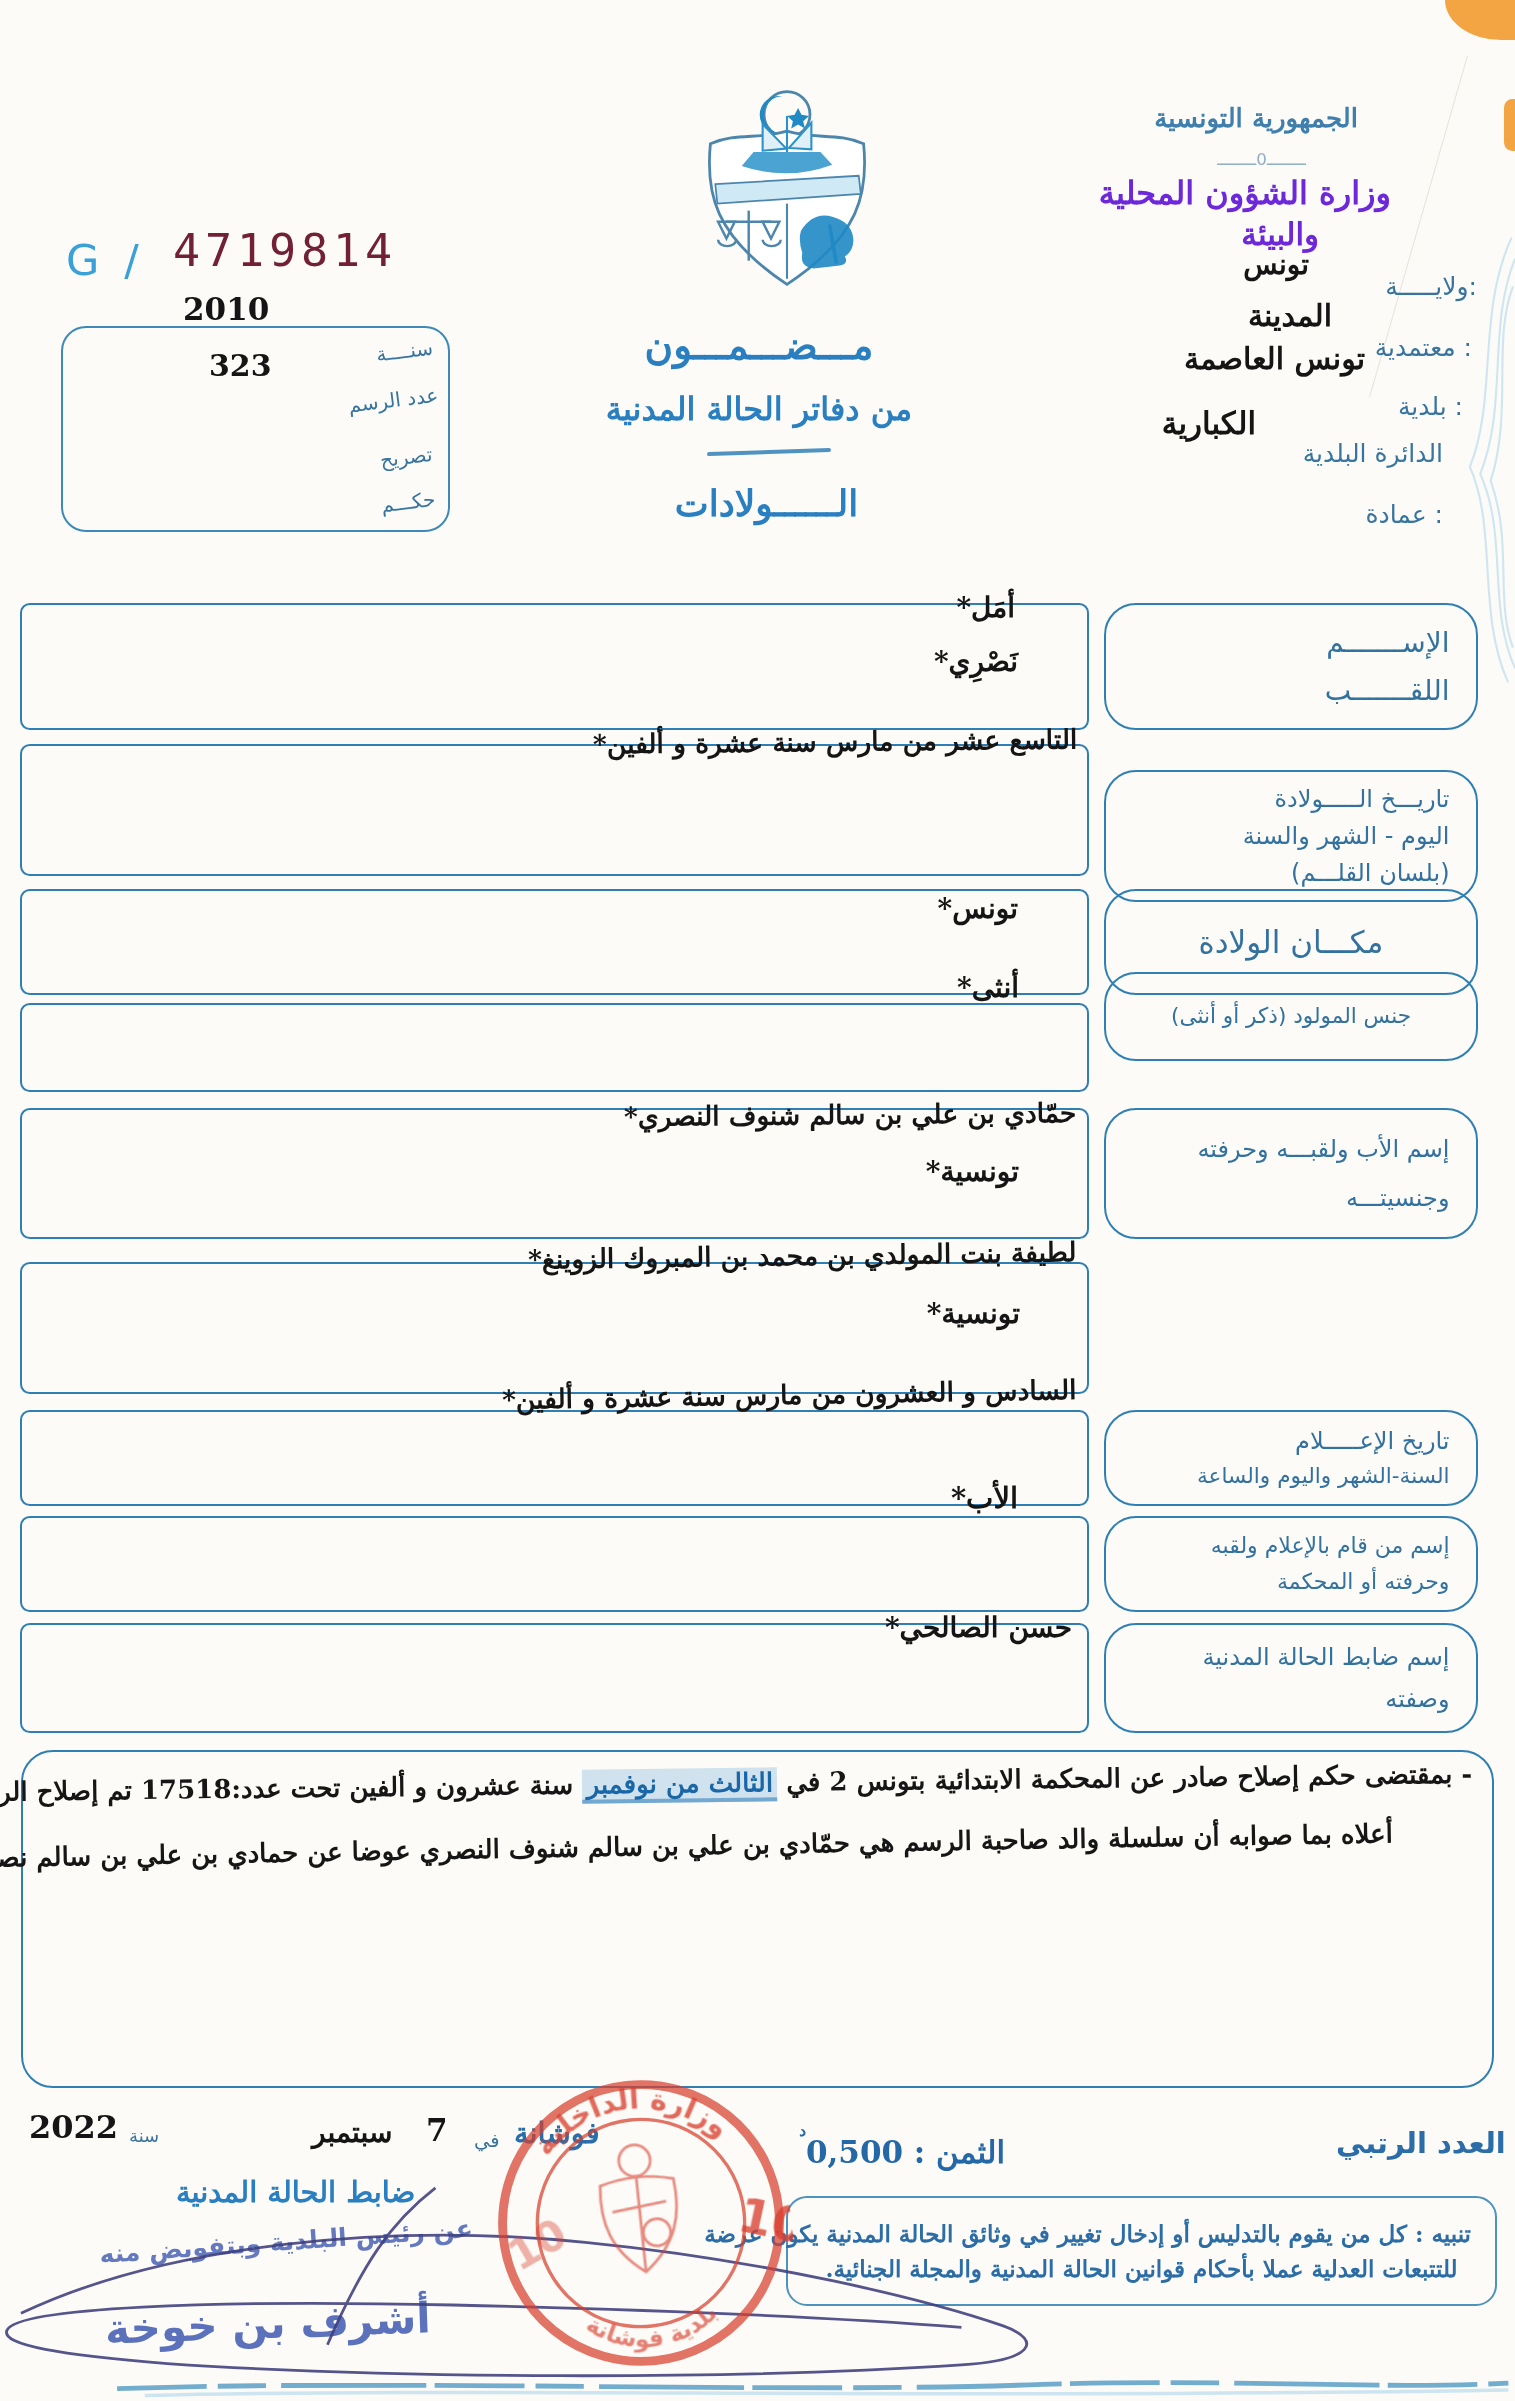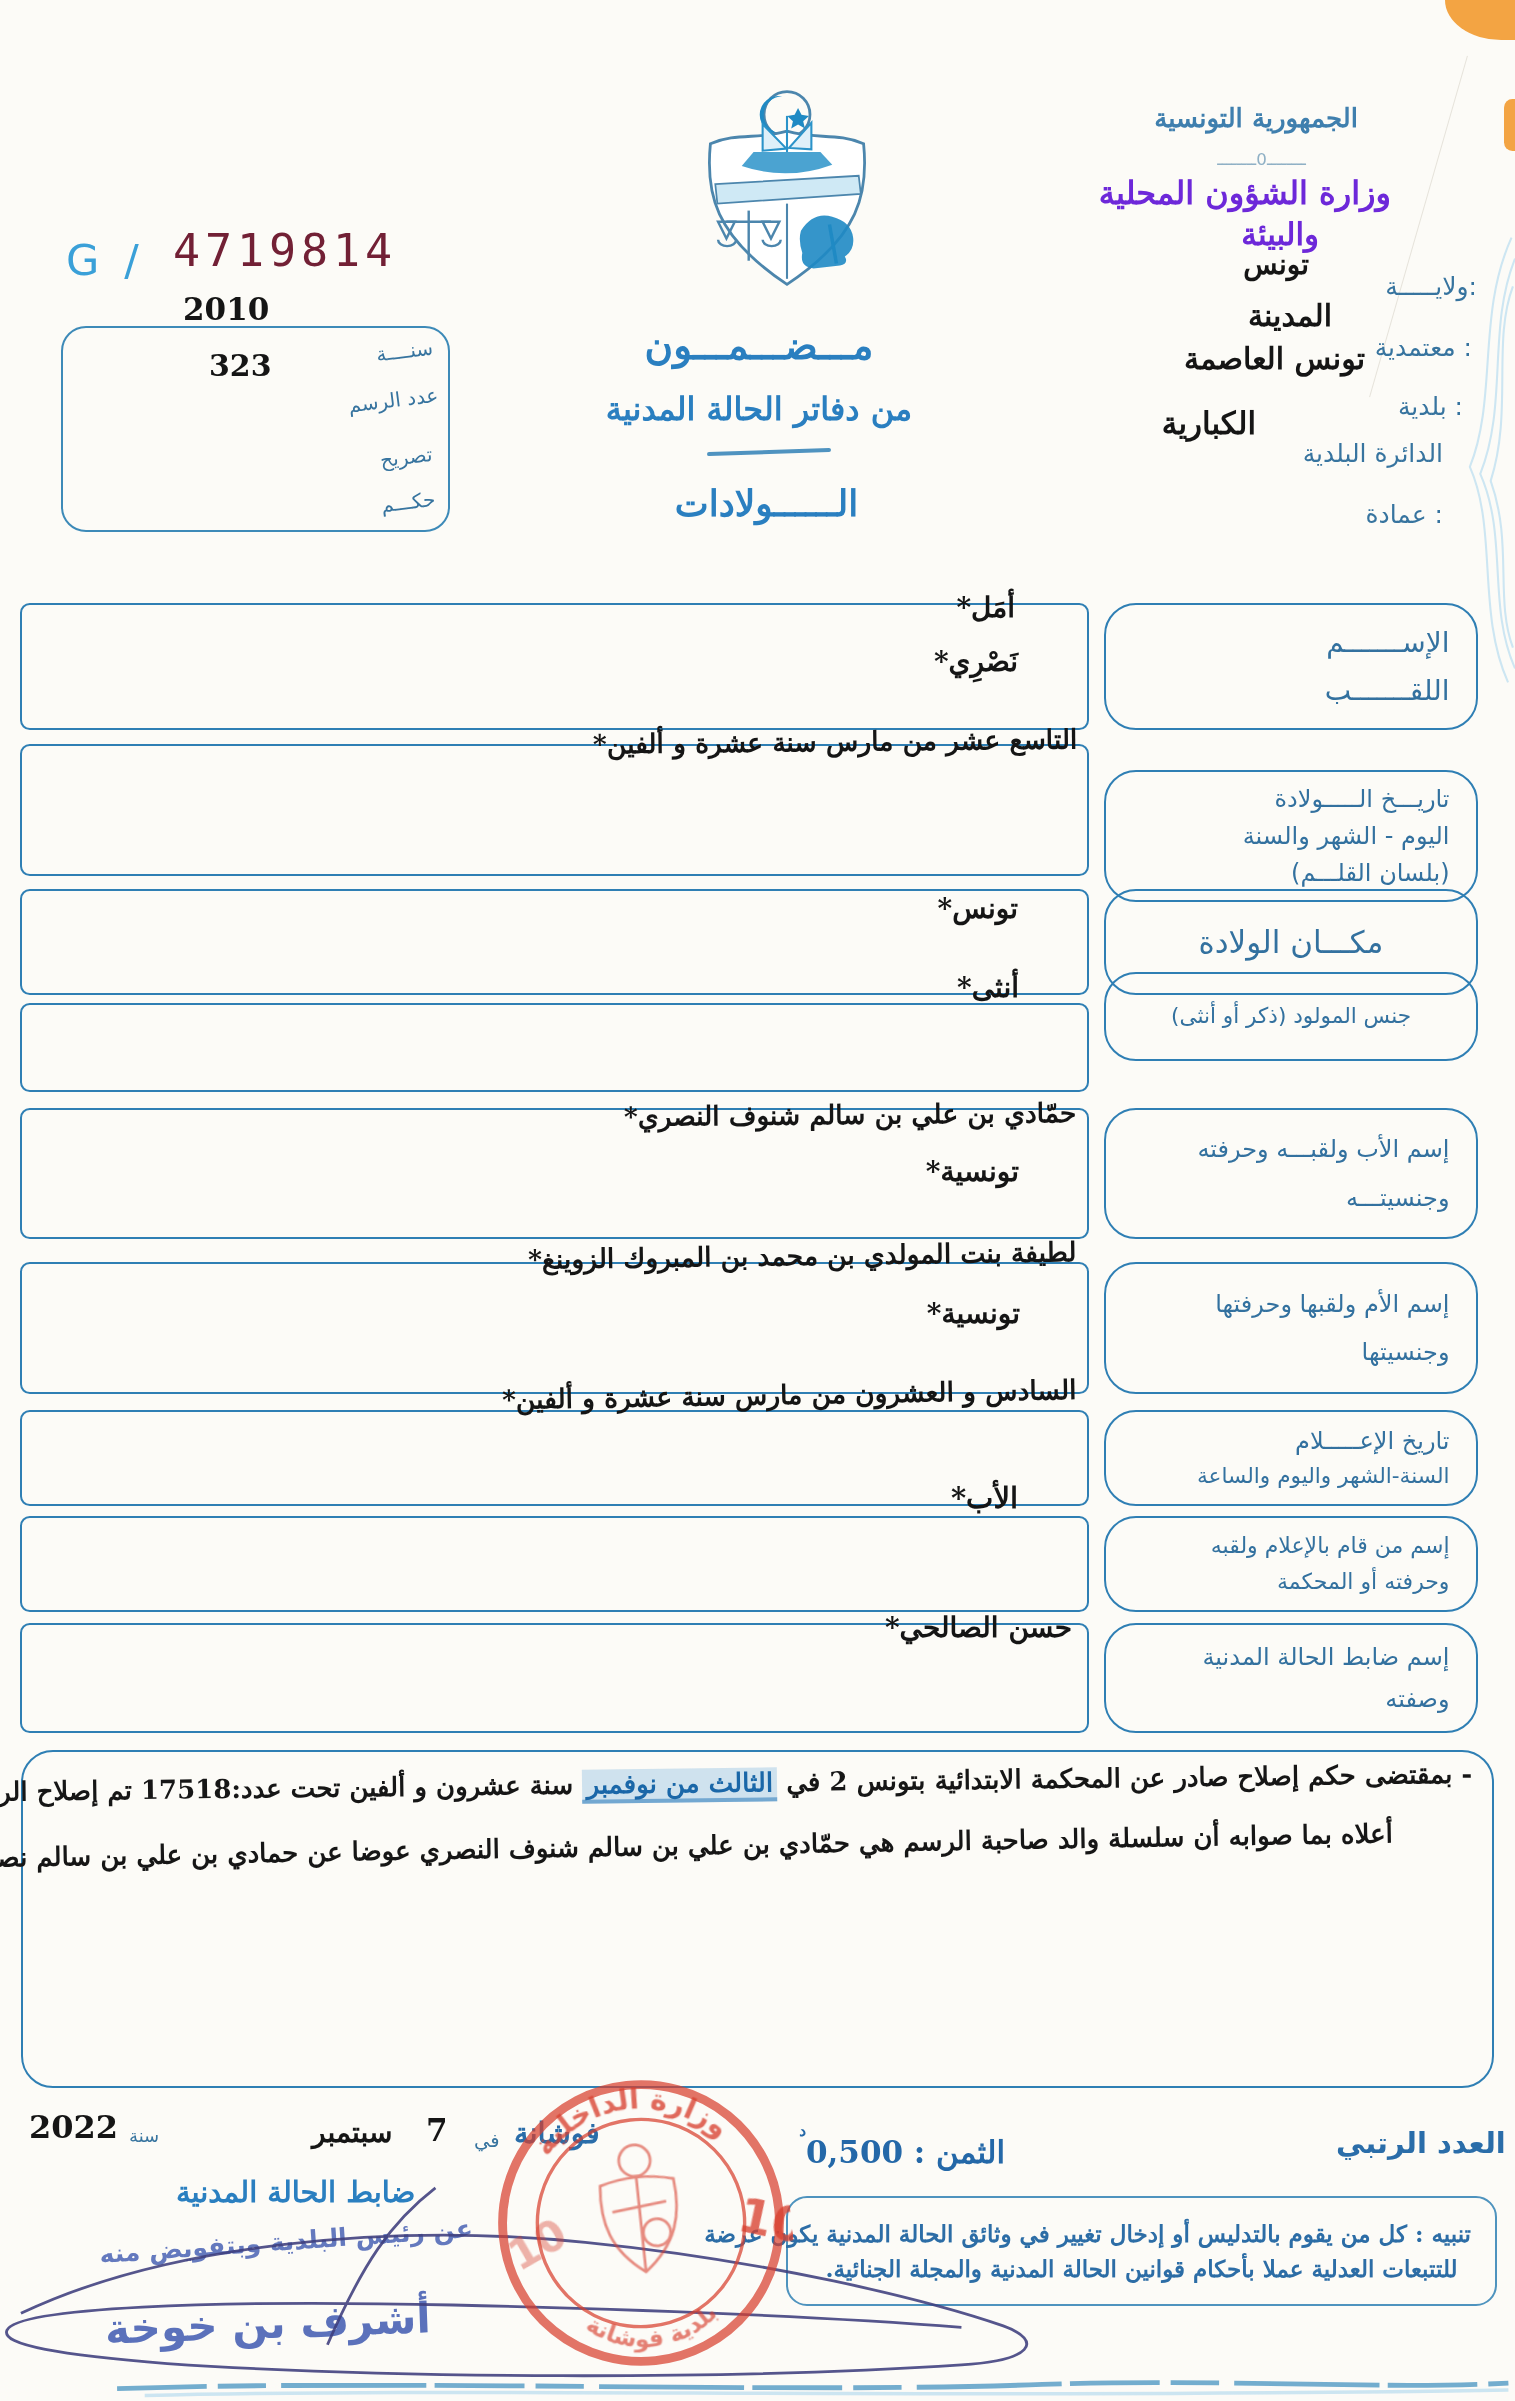--- a/index.html
+++ b/index.html
@@ -127,24 +127,20 @@
   <div class="lbox center" style="top:889px;height:106px;">
     <span style="font-size:31px;">مكـــان الولادة</span>
   </div>
   <div class="lbox center" style="top:972px;height:89px;">
     <span style="font-size:21.6px;">جنس المولود (ذكر أو أنثى)</span>
   </div>
   <div class="lbox" style="top:1108px;height:131px;">
     <span>إسم الأب ولقبـــه وحرفته</span>
     <span>وجنسيتـــه</span>
   </div>
-  <div class="lbox" style="top:1262px;height:132px;">
-    <span>إسم الأم ولقبها وحرفتها</span>
-    <span>وجنسيتها</span>
-  </div>
   <div class="lbox" style="top:1410px;height:96px;">
     <span>تاريخ الإعـــــلام</span>
     <span style="font-size:21.6px;">السنة-الشهر واليوم والساعة</span>
   </div>
   <div class="lbox" style="top:1516px;height:96px;">
     <span style="font-size:22px;">إسم من قام بالإعلام ولقبه</span>
     <span style="font-size:22px;">وحرفته أو المحكمة</span>
   </div>
   <div class="lbox" style="top:1623px;height:110px;">
     <span>إسم ضابط الحالة المدنية</span>

